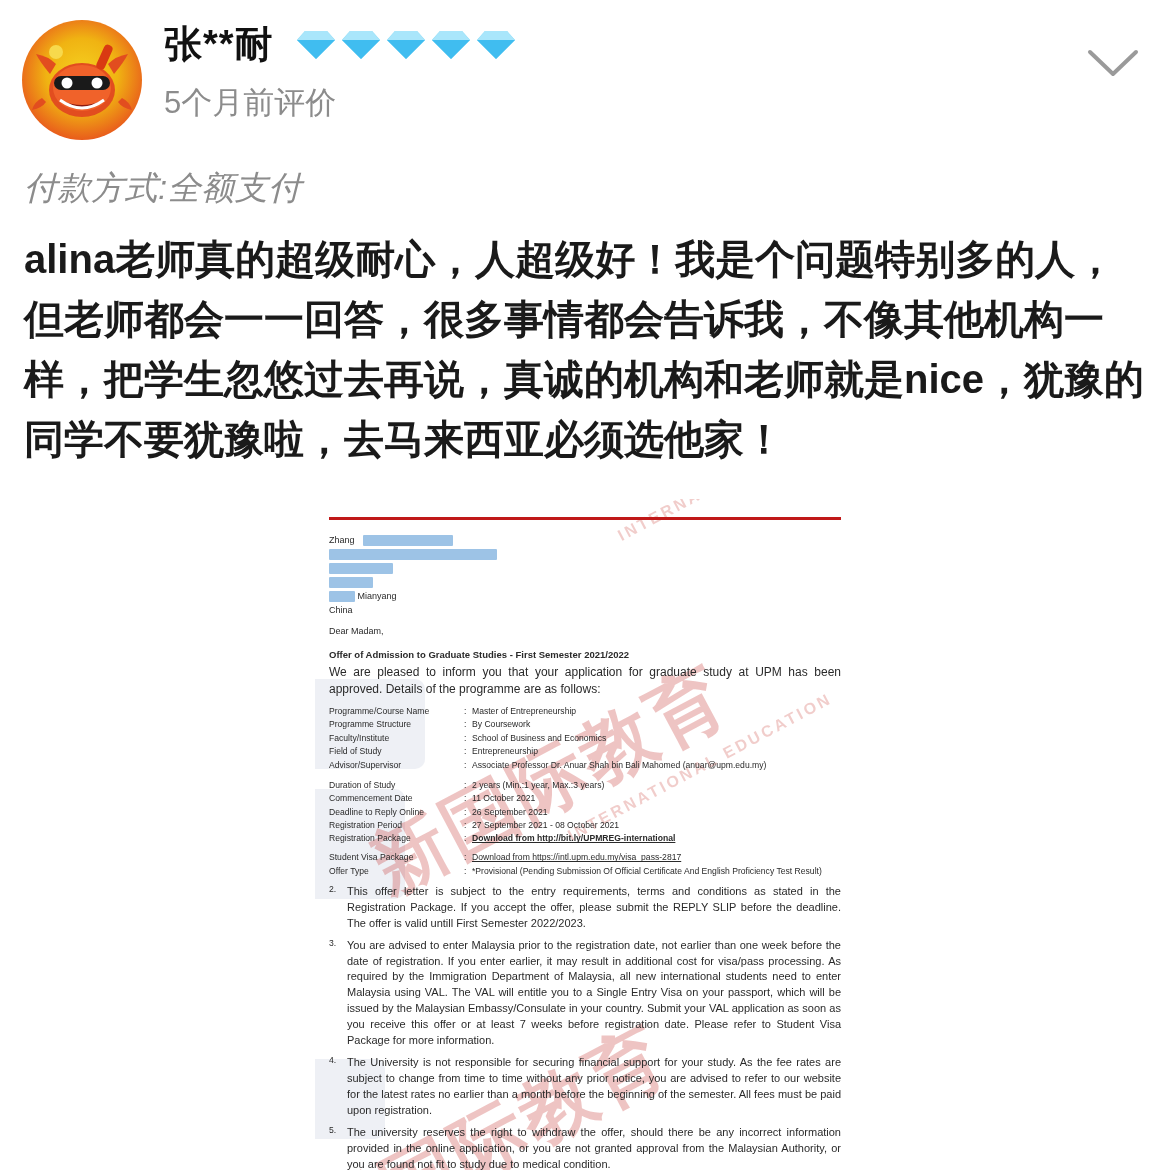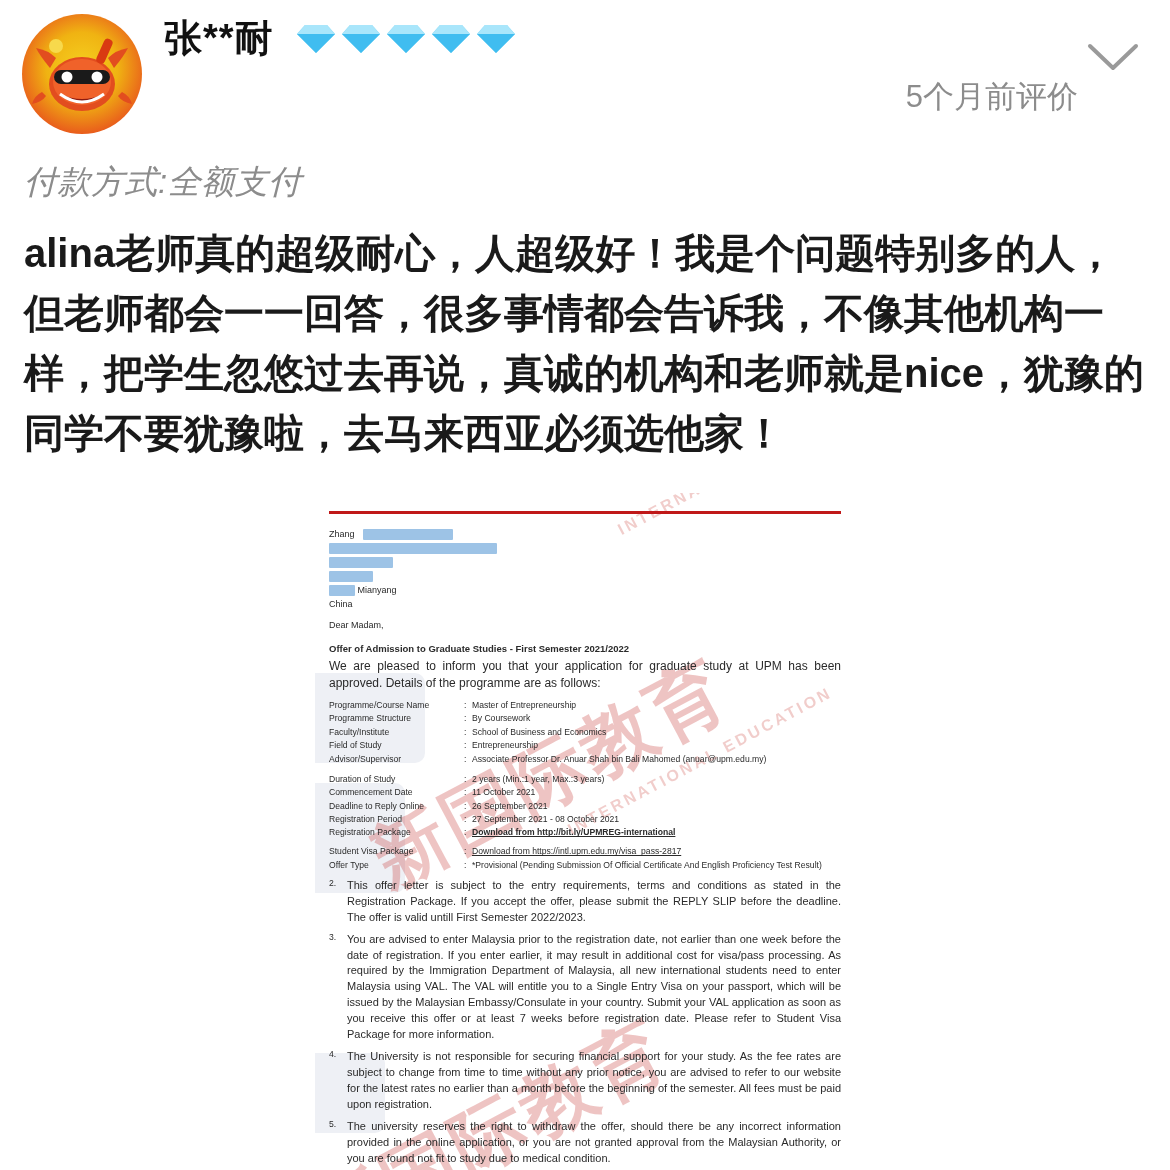--- a/index.html
+++ b/index.html
@@ -15,22 +15,21 @@
     min-height: 1170px;
     background: #ffffff;
     position: relative;
     overflow: hidden;
   }
 
   
   .review-header {
     display: flex;
     align-items: flex-start;
-    padding: 14px 22px 0 22px;
-    text-align: right;
+    padding: 20px 22px 0 22px;
   }
   .avatar {
     width: 120px;
     height: 120px;
     border-radius: 50%;
     flex: 0 0 120px;
     position: relative;
     overflow: hidden;
     background: radial-gradient(circle at 50% 45%, #f5d020 0%, #f0b312 40%, #e8521d 78%, #d93a12 100%);
   }

